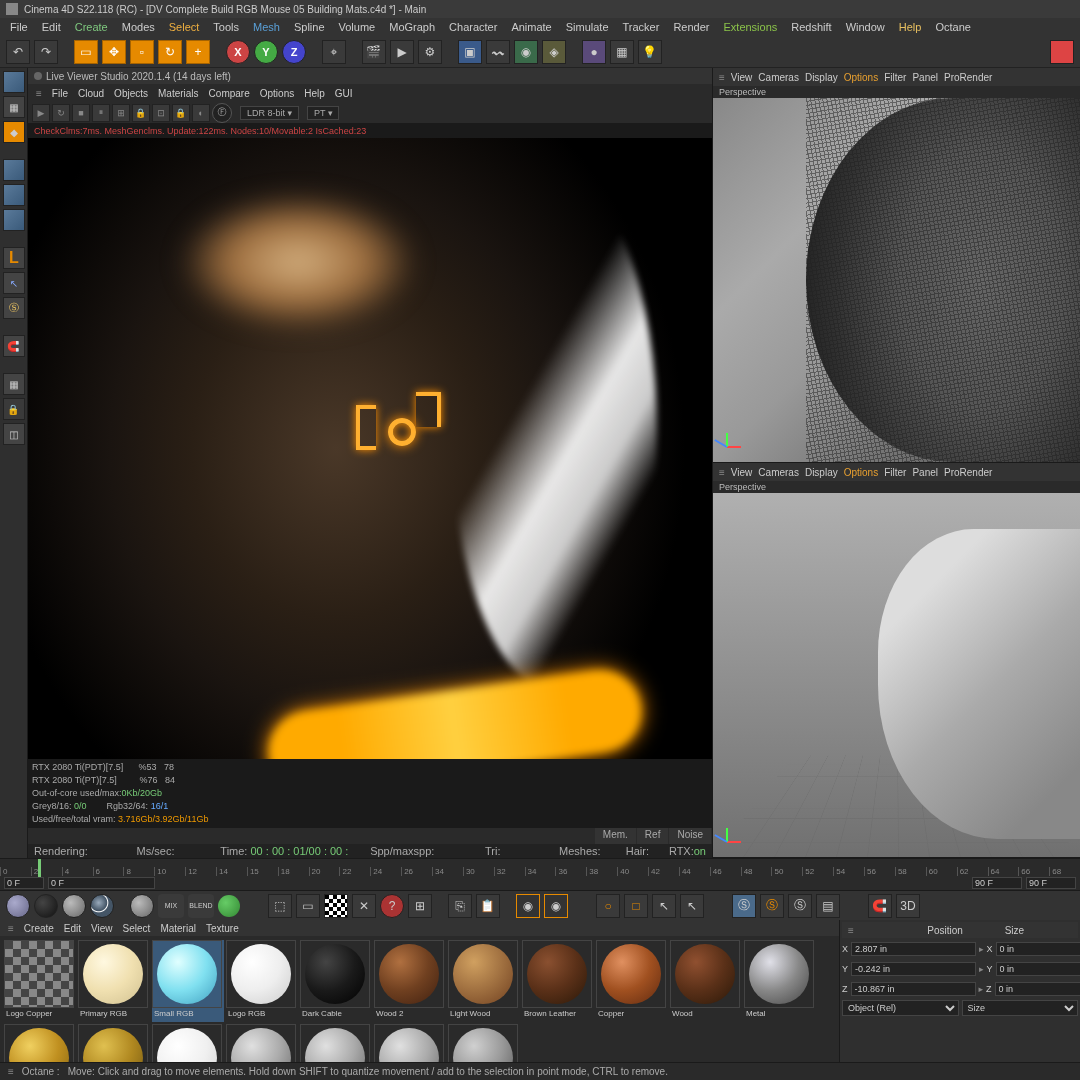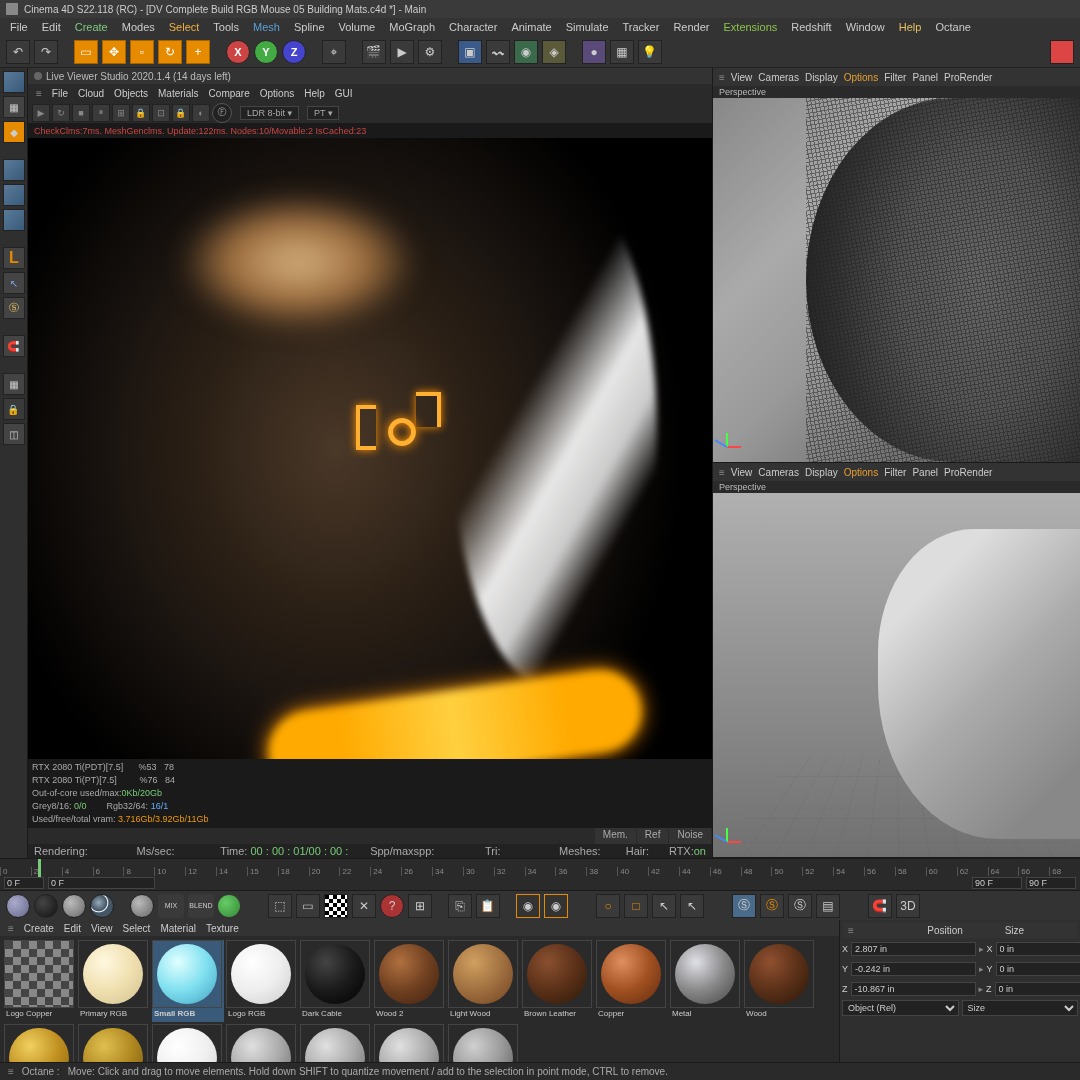--- a/index.html
+++ b/index.html
@@ -91,21 +91,21 @@
 .mbgreen{background:radial-gradient(circle at 35% 35%,#6c6,#383);width:22px;height:22px;border-radius:50%;}
 .check{background:repeating-conic-gradient(#fff 0 25%,#000 0 50%) 0 0/8px 8px;}
 .mborange{border:1px solid #e68a00 !important; background:#333;}
 .mbsel{background:#4a6a8a !important;}
 .bottomarea { display:flex; height:190px; background:#2a2a2a;}
 .matpanel { flex:1; display:flex; flex-direction:column; border-right:1px solid #1a1a1a;}
 .matmenu { background:#333; height:16px; display:flex; align-items:center; gap:10px; padding:0 8px; font-size:10px; color:#ccc;}
 .matmenu .burger{color:#888;}
 .matgrid { flex:1; padding:4px; display:flex; flex-wrap:wrap; align-content:flex-start; gap:2px; overflow:hidden;}
 .matitem { width:72px; height:82px; display:flex; flex-direction:column; cursor:pointer;}
-.matitem.sel { background:#3a5a7a;font-weight:bold; }
+.matitem.sel { background:#3a5a7a; }
 .matpreview { width:70px; height:68px; border:1px solid #444; position:relative;}
 .matname { font-size:8px; padding:1px 2px; color:#ccc; overflow:hidden; white-space:nowrap;}
 .sph { position:absolute; top:50%; left:50%; width:60px; height:60px; transform:translate(-50%,-50%); border-radius:50%;}
 .sph-check{background:repeating-conic-gradient(#888 0 25%,#444 0 50%) 0 0/16px 16px;}
 .sph-cream{background:radial-gradient(circle at 35% 30%,#fff8e0,#f0e0b0 50%,#d0c090);}
 .sph-cyan{background:radial-gradient(circle at 35% 30%,#e0ffff,#80e0f0 50%,#40a0c0);}
 .sph-white{background:radial-gradient(circle at 35% 30%,#fff,#eee 50%,#ccc);}
 .sph-black{background:radial-gradient(circle at 35% 30%,#444,#1a1a1a 50%,#000);}
 .sph-wood2{background:radial-gradient(circle at 35% 30%,#b07040,#704020 50%,#402010);}
 .sph-lwood{background:radial-gradient(circle at 35% 30%,#d0a060,#a07040 50%,#704020);}
@@ -482,30 +482,30 @@
           <div class="matname">Brown Leather</div>
         </div>
       <div class="matitem">
           <div class="matpreview">
             <div class="sph sph-copper"></div>
           </div>
           <div class="matname">Copper</div>
         </div>
       <div class="matitem">
           <div class="matpreview">
+            <div class="sph sph-wood"></div>
+          </div>
+          <div class="matname">Wood</div>
+        </div>
+
+      <div class="matitem">
+          <div class="matpreview">
             <div class="sph sph-metal"></div>
           </div>
           <div class="matname">Metal</div>
-        </div>
-
-      <div class="matitem">
-          <div class="matpreview">
-            <div class="sph sph-wood"></div>
-          </div>
-          <div class="matname">Wood</div>
         </div>
       <div class="matitem">
           <div class="matpreview">
             <div class="sph sph-gold"></div>
           </div>
         </div>
       <div class="matitem">
           <div class="matpreview">
             <div class="sph sph-goldc"></div>
           </div>

